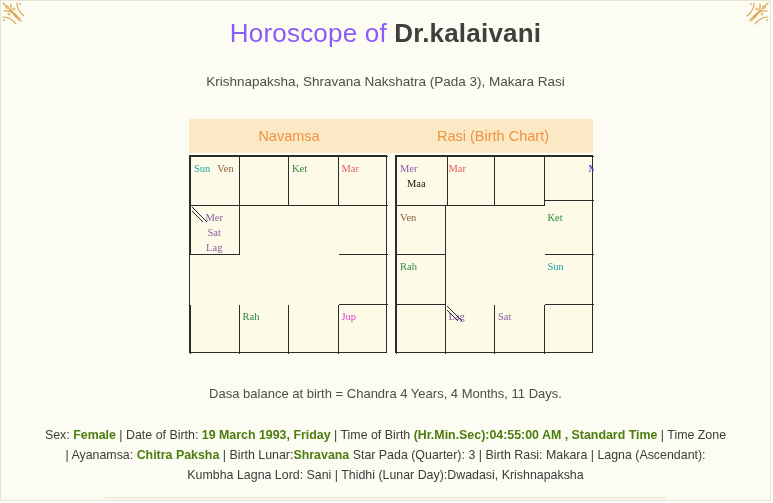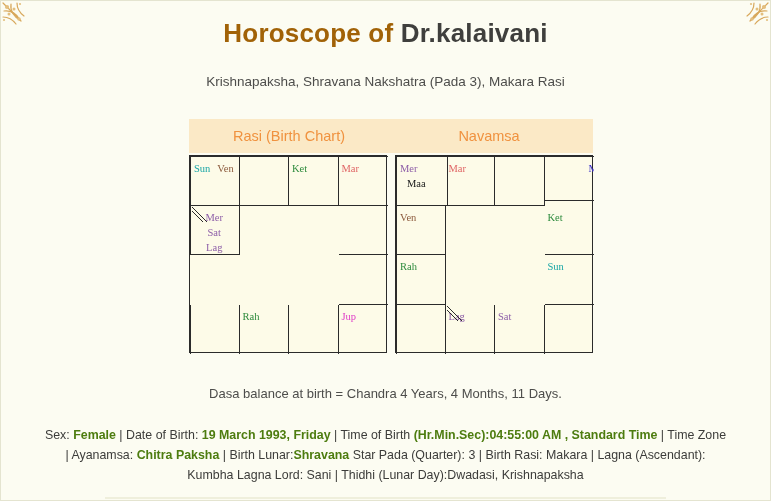--- a/index.html
+++ b/index.html
@@ -22,21 +22,21 @@
   .corner.tr { right: 0; top: 0; transform: scaleX(-1); }
 
   
   .title-row {
     text-align: center;
     padding-top: 17px;
     font-size: 26px;
     letter-spacing: .2px;
     white-space: nowrap;
   }
-  .title-pre { color: #a16207; font-weight: 700; }
+  .title-pre { color: #8b5cf6; font-weight: 400; }
   .title-name { color: #3F3F3D; font-weight: 600; }
 
   .subtitle {
     text-align: center;
     margin-top: 25px;
     font-size: 13.5px;
     color: #4D4D4B;
   }
 
   
@@ -169,22 +169,22 @@
   </div>
 
   <div class="title-row">
     <span class="title-pre">Horoscope of </span><span class="title-name">Dr.kalaivani</span>
   </div>
 
   <div class="subtitle">Krishnapaksha, Shravana Nakshatra (Pada 3), Makara Rasi</div>
 
   <div class="charts-wrap">
     <div class="chart-header">
+      <div class="hcell right">Navamsa</div>
       <div class="hcell">Rasi (Birth Chart)</div>
-      <div class="hcell right">Navamsa</div>
     </div>
     <div class="charts-row">
       <div class="chart" id="rasi-chart">
           <div class="cell l-edge t-edge" style="left: 0px; top: 0px; width: 49.5px; height: 49.5px;">
             <div class="planets"><span class="p" style="color: rgb(23, 165, 165);">Sun</span><span class="p" style="color: rgb(140, 90, 60);">Ven</span></div>
           </div>
           <div class="cell t-edge" style="left: 49.5px; top: 0px; width: 49.5px; height: 49.5px;">
             <div class="planets"></div>
           </div>
           <div class="cell t-edge" style="left: 99px; top: 0px; width: 49.5px; height: 49.5px;">

